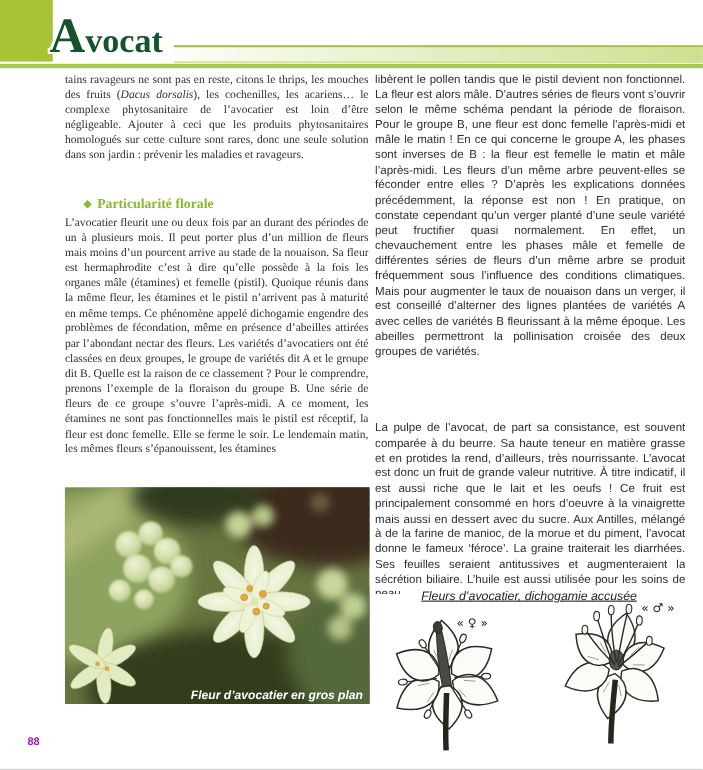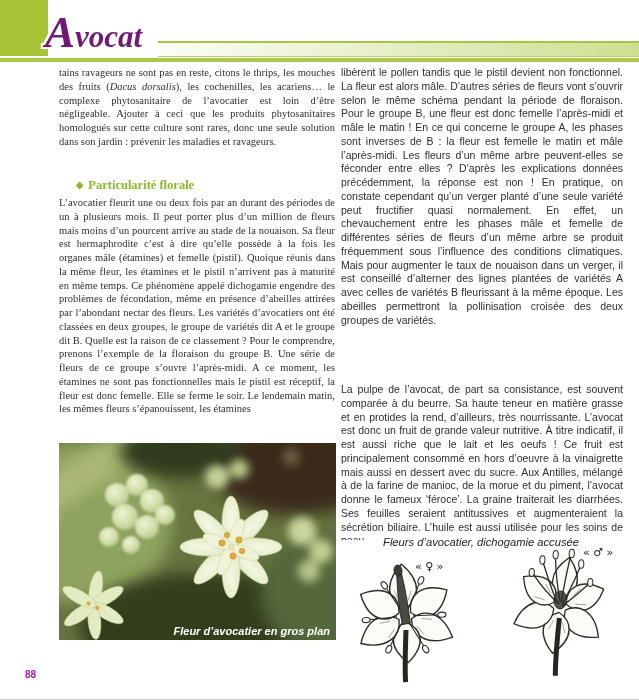--- a/index.html
+++ b/index.html
@@ -5,21 +5,21 @@
   html,body { margin:0; padding:0; background:#fff; }
   .page {
     position:relative; width:639px; height:700px; background:#ffffff;
     font-family:"Liberation Sans", sans-serif; color:#2e2e2e; overflow:hidden;
   }
 
   
   .brand-square { position:absolute; left:0; top:0; width:48px; height:56px; background:#a6c436; }
   .page-title {
     position:absolute; left:45px; top:8px; white-space:nowrap;
-    font-family:"Liberation Serif", serif; font-weight:bold; color:#701a75;font-style:italic;
+    font-family:"Liberation Serif", serif; font-weight:bold; color:#14532d;
   }
   .title-initial {
     font-size:45px; line-height:48px;
     text-shadow:-2px 0 0 #fff,2px 0 0 #fff,0 -2px 0 #fff,0 2px 0 #fff,
                 -2px -2px 0 #fff,2px 2px 0 #fff,-2px 2px 0 #fff,2px -2px 0 #fff;
   }
   .title-rest { font-size:31px; }
   .header-band {
     position:absolute; left:158px; top:41px; width:481px; height:13px;
     background:linear-gradient(to right,#fcfdf7,#cde090);
@@ -44,21 +44,21 @@
   .h1 { top:112px; } .h2 { top:289px; }
   .bullet { font-size:9.5px; margin-right:5px; position:relative; top:-1px; }
 
   
   .photo { position:absolute; left:59px; top:443px; width:257px; height:197px; }
   .photo svg { display:block; }
 
   
   .drawing-caption {
     position:absolute; left:341px; top:536px; width:280px; text-align:center;
-    font-style:italic; font-size:11.2px; color:#222;
+    font-style:italic; font-size:11.2px; color:#222;text-decoration:underline;
   }
   .drawing { position:absolute; left:341px; top:542px; width:285px; height:148px; }
   .sym { font-size:11px; fill:#222; font-family:"DejaVu Sans", sans-serif; }
 
   
   .page-number { position:absolute; left:25px; top:669px; font-size:10px; font-weight:bold; color:#a21caf; }
   .page-edge { position:absolute; left:0; bottom:0; width:639px; height:1px; background:#cfcfcf; }
 </style>
 </head>
 <body>

